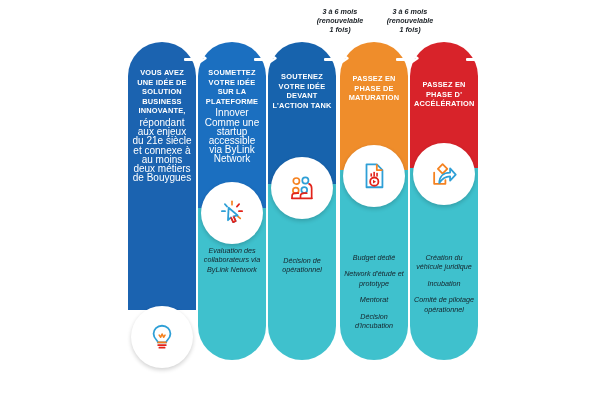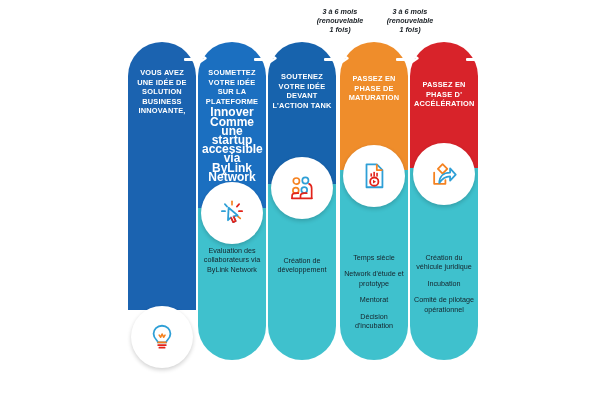--- a/index.html
+++ b/index.html
@@ -39,22 +39,22 @@
     width:60px;
     color:#ffffff;
     text-align:center;
     font-weight:bold;
     font-size:7.4px;
     line-height:9.6px;
     letter-spacing:.2px;
   }
   .head-sub{
     display:block;
-    font-weight:bold;
-    font-size:12px;
+    font-weight:normal;
+    font-size:10px;
     line-height:9.2px;
     letter-spacing:0;
   }
 
   .circle{
     position:absolute;
     width:62px;height:62px;
     left:3px;
     background:#ffffff;
     border-radius:50%;
@@ -64,21 +64,21 @@
   }
 
   .foot-text{
     position:absolute;
     left:2px; width:64px;
     text-align:center;
     color:#15232b;
     font-size:7.2px;
     line-height:9.4px;
   }
-  .foot-text p{margin:0 0 7px 0;}
+  .foot-text p{margin:0 0 7px 0;font-style:italic;}
 
   .annot{
     position:absolute;
     width:96px;
     text-align:center;
     color:#20262b;
     font-size:7.2px;
     line-height:8.8px;
     font-weight:bold;
     font-style:italic;
@@ -112,20 +112,21 @@
     <div>(renouvelable</div>
     <div>1 fois)</div>
   </div>
 
   <div class="col" style="left:128px;top:42px;">
     <div class="cap" style="height:268px;background:#1b63b0;"></div>
     <div class="foot" style="top:268px;height:0px;"></div>
 
     <div class="head-title" style="top:26px;">
       <span>VOUS AVEZ UNE IDÉE DE SOLUTION BUSINESS INNOVANTE,</span>
+      <span class="head-sub" style="margin-top:2px;">répondant aux enjeux du 21e siècle et connexe à au moins deux métiers de Bouygues</span>
     </div>
 
     <div class="circle" style="top:264px;">
       <svg width="30" height="30" viewBox="0 0 32 32">
         <path d="M16 4 C10.8 4 7 8 7 12.6 c0 3 1.6 5 3.1 6.6 .9 1 1.4 1.7 1.5 2.6 h8.8 c.1-.9 .6-1.6 1.5-2.6 1.5-1.6 3.1-3.6 3.1-6.6 C25 8 21.2 4 16 4 z" fill="none" stroke="#2e9fd6" stroke-width="1.9"></path>
         <path d="M11.9 21.8 h8.2" fill="none" stroke="#f58220" stroke-width="1.9" stroke-linecap="round"></path>
         <path d="M11.9 24.6 h8.2 M13.2 27.4 h5.6" fill="none" stroke="#e2231a" stroke-width="1.9" stroke-linecap="round"></path>
         <path d="M13 14 l1.6 2.2 1.5-3.4 1.6 3.4 1.5-2.2" fill="none" stroke="#f58220" stroke-width="1.7" stroke-linejoin="round" stroke-linecap="round"></path>
       </svg>
     </div>
@@ -182,21 +183,21 @@
         <path d="M23.5 11.6 c2 .9 2.8 2.6 2.8 4.6 v10.4" fill="none" stroke="#e2231a" stroke-width="1.8" stroke-linecap="round"></path>
         <circle cx="9.4" cy="18.6" r="3.1" fill="none" stroke="#f58220" stroke-width="1.8"></circle>
         <circle cx="18.4" cy="18.2" r="3.1" fill="none" stroke="#2e9fd6" stroke-width="1.8"></circle>
         <path d="M5.4 26.6 v-2.2 c0-1.8 1.4-2.9 4-2.9 h2.6" fill="none" stroke="#e2231a" stroke-width="1.8" stroke-linecap="round"></path>
         <path d="M14.4 26.6 v-2.2 c0-1.8 1.4-2.9 4-2.9 h2.6" fill="none" stroke="#e2231a" stroke-width="1.8" stroke-linecap="round"></path>
         <path d="M5.2 27 h21.4" fill="none" stroke="#e2231a" stroke-width="1.8" stroke-linecap="round"></path>
       </svg>
     </div>
 
     <div class="foot-text" style="top:214px;">
-      <p>Création de développement</p>
+      <p>Décision de opérationnel</p>
     </div>
 
     <svg class="chev" viewBox="0 0 12 13" style="left:-2px;top:10px;">
       <path d="M1.5 1 L9.5 6.3 L1.5 11.8" fill="none" stroke="#ffffff" stroke-width="2.3" stroke-linejoin="round" stroke-linecap="round"></path>
     </svg>
     <div class="dash" style="left:56px;top:16px;background:#ffffff;"></div>
   </div>
 
   <div class="col" style="left:340px;top:42px;">
     <div class="cap" style="height:128px;background:#ef8d2b;"></div>
@@ -213,21 +214,21 @@
         <path d="M19 3.5 v6.2 h6" fill="none" stroke="#f58220" stroke-width="1.9" stroke-linejoin="round"></path>
         <rect x="12.2" y="13.2" width="1.7" height="3.4" fill="#e2231a"></rect>
         <rect x="15.3" y="11.6" width="1.7" height="5" fill="#e2231a"></rect>
         <rect x="18.4" y="12.6" width="1.7" height="4" fill="#e2231a"></rect>
         <circle cx="16.3" cy="22" r="4.4" fill="none" stroke="#e2231a" stroke-width="1.9"></circle>
         <path d="M14.9 19.9 l3.3 2.1 -3.3 2.1 z" fill="#e2231a"></path>
       </svg>
     </div>
 
     <div class="foot-text" style="top:211px;">
-      <p>Temps siècle</p>
+      <p>Budget dédié</p>
       <p>Network d'étude et prototype</p>
       <p>Mentorat</p>
       <p>Décision d'incubation</p>
     </div>
 
     <svg class="chev" viewBox="0 0 12 13" style="left:-2px;top:10px;">
       <path d="M1.5 1 L9.5 6.3 L1.5 11.8" fill="none" stroke="#ffffff" stroke-width="2.3" stroke-linejoin="round" stroke-linecap="round"></path>
     </svg>
     <div class="dash" style="left:56px;top:16px;background:#ffffff;"></div>
   </div>

